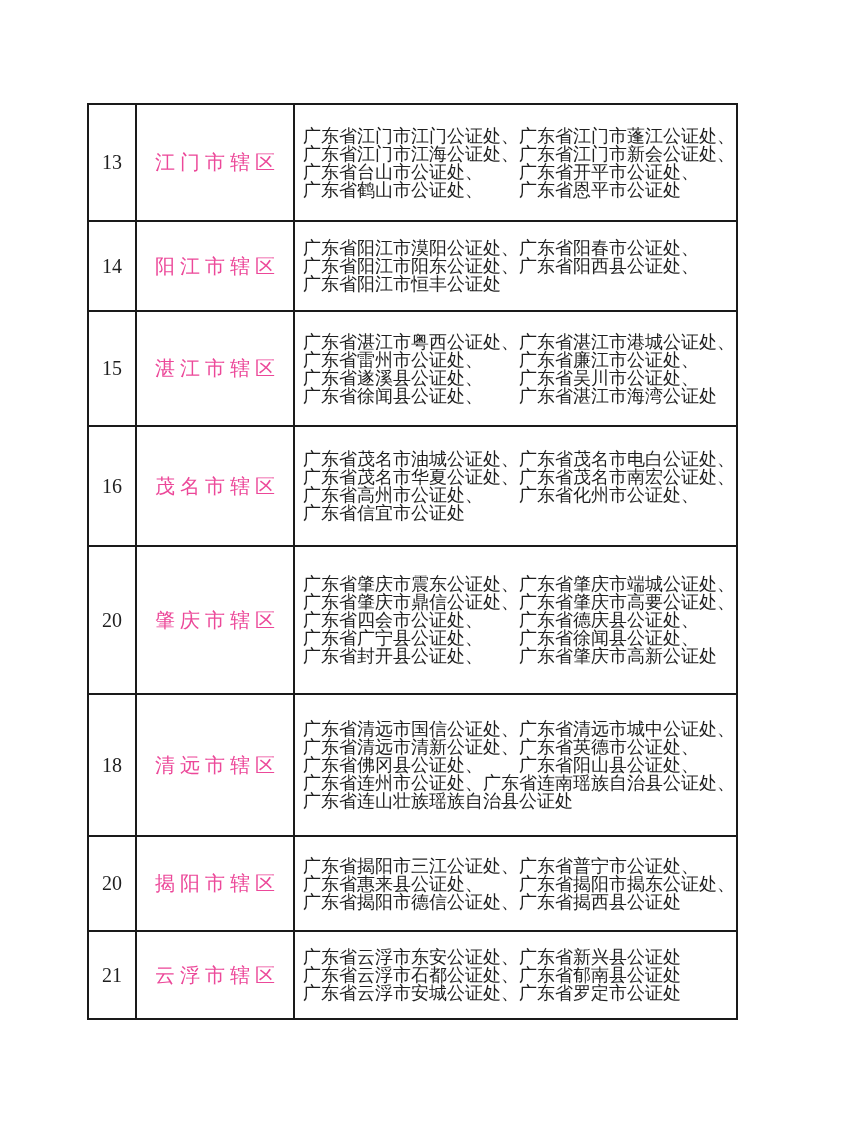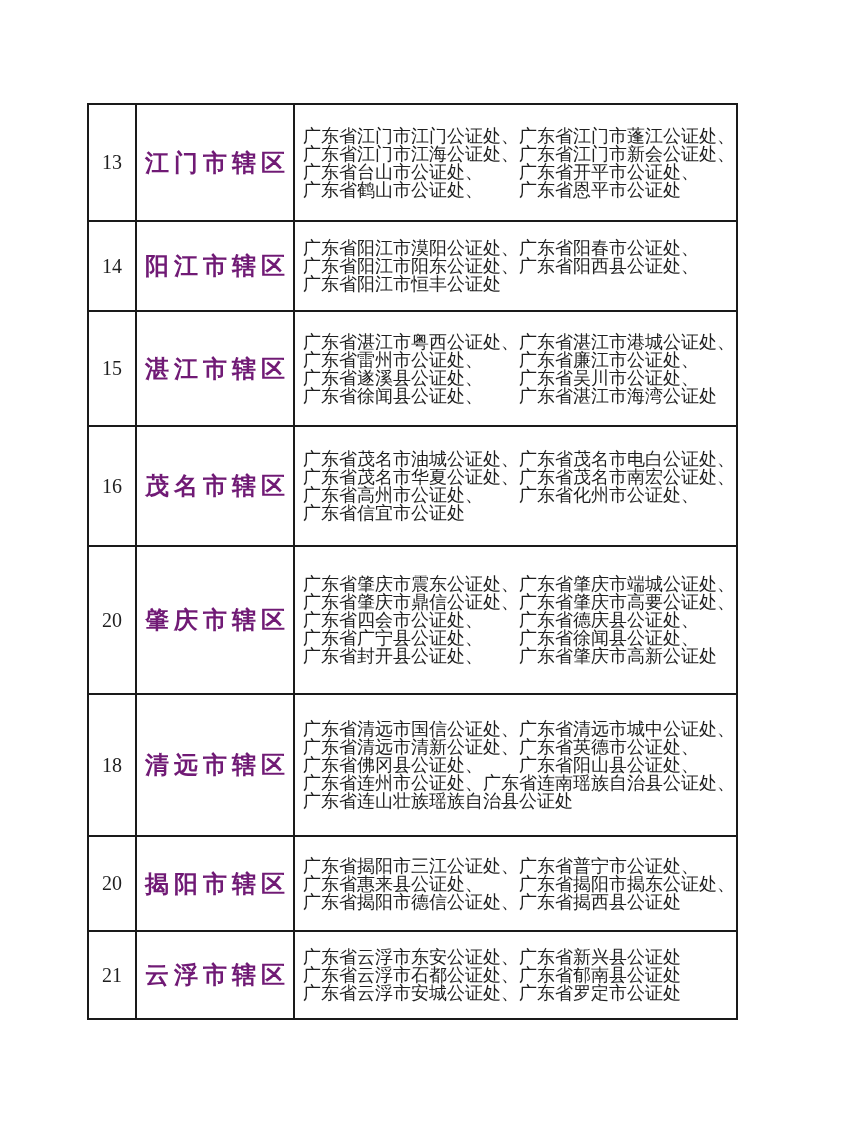--- a/index.html
+++ b/index.html
@@ -29,26 +29,25 @@
     overflow: hidden;
   }
   td.num {
     text-align: center;
     font-size: 20px;
     color: #1f1f1f;
     margin-left: 32px;
   }
   td.district {
     text-align: center;
-    font-size: 24px;
+    font-size: 20px;
     letter-spacing: 5px;
     text-indent: 5px;
-    color: #701a75;
+    color: #ec4899;
     white-space: nowrap;
-    font-weight: bold;
   }
   td.offices .lines {
     height: 100%;
     display: flex;
     flex-direction: column;
     justify-content: center;
     padding: 1px 4px 1px 8px;
     box-sizing: border-box;
   }
   td.offices .office-line {

